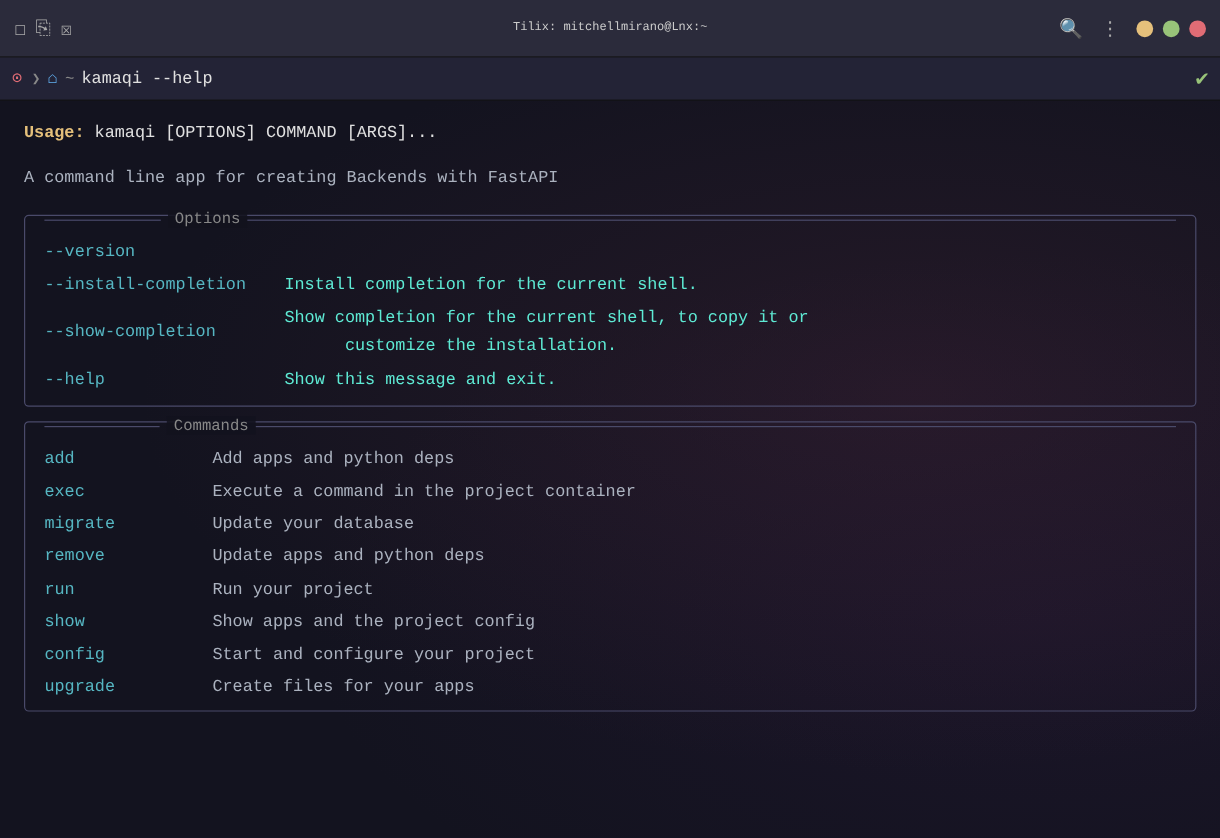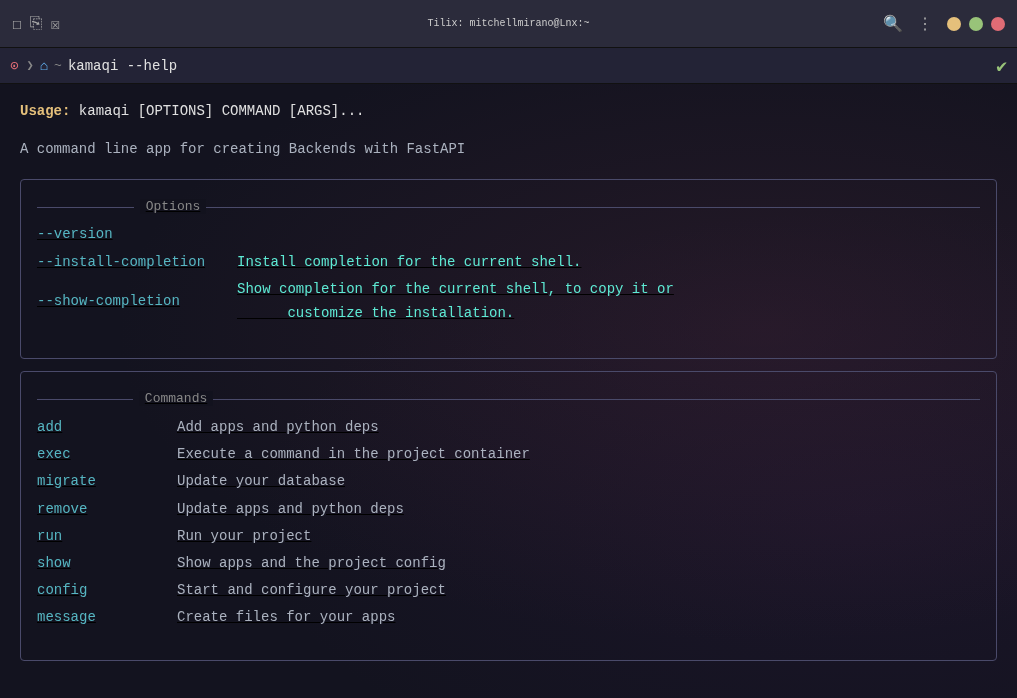--- a/index.html
+++ b/index.html
@@ -165,23 +165,22 @@
       color: #abb2bf;
       font-size: 14px;
       margin-bottom: 18px;
       line-height: 1.6;
     }
 
     
     .section {
       border: 1px solid #4a4a6a;
       border-radius: 4px;
-      padding: 28px 16px;
+      padding: 4px 16px;
       margin-bottom: 12px;
-      text-decoration: underline;
     }
 
     .section-title-wrapper {
       display: flex;
       align-items: center;
       margin-bottom: 8px;
       margin-top: -8px;
     }
 
     .section-title-text {
@@ -298,20 +297,24 @@
         <span class="option-desc"></span>
       </div>
       <div class="option-row">
         <span class="option-key">--install-completion</span>
         <span class="option-desc">Install completion for the current shell.</span>
       </div>
       <div class="option-row">
         <span class="option-key">--show-completion</span>
         <span class="option-desc">Show completion for the current shell, to copy it or<br>&nbsp;&nbsp;&nbsp;&nbsp;&nbsp;&nbsp;customize the installation.</span>
       </div>
+      <div class="option-row">
+        <span class="option-key">--help</span>
+        <span class="option-desc">Show this message and exit.</span>
+      </div>
     </div>
 
     <div class="section">
       <div class="section-title-wrapper">
         <hr class="section-line">
         <span class="section-title-text">Commands</span>
         <hr class="section-line" style="flex:8">
       </div>
 
       <div class="command-row">
@@ -336,19 +339,19 @@
       </div>
       <div class="command-row">
         <span class="command-key">show</span>
         <span class="command-desc">Show apps and the project config</span>
       </div>
       <div class="command-row">
         <span class="command-key">config</span>
         <span class="command-desc">Start and configure your project</span>
       </div>
       <div class="command-row">
-        <span class="command-key">message</span>
+        <span class="command-key">upgrade</span>
         <span class="command-desc">Create files for your apps</span>
       </div>
     </div>
 
   </div>
 </div>
 
 </body></html>

